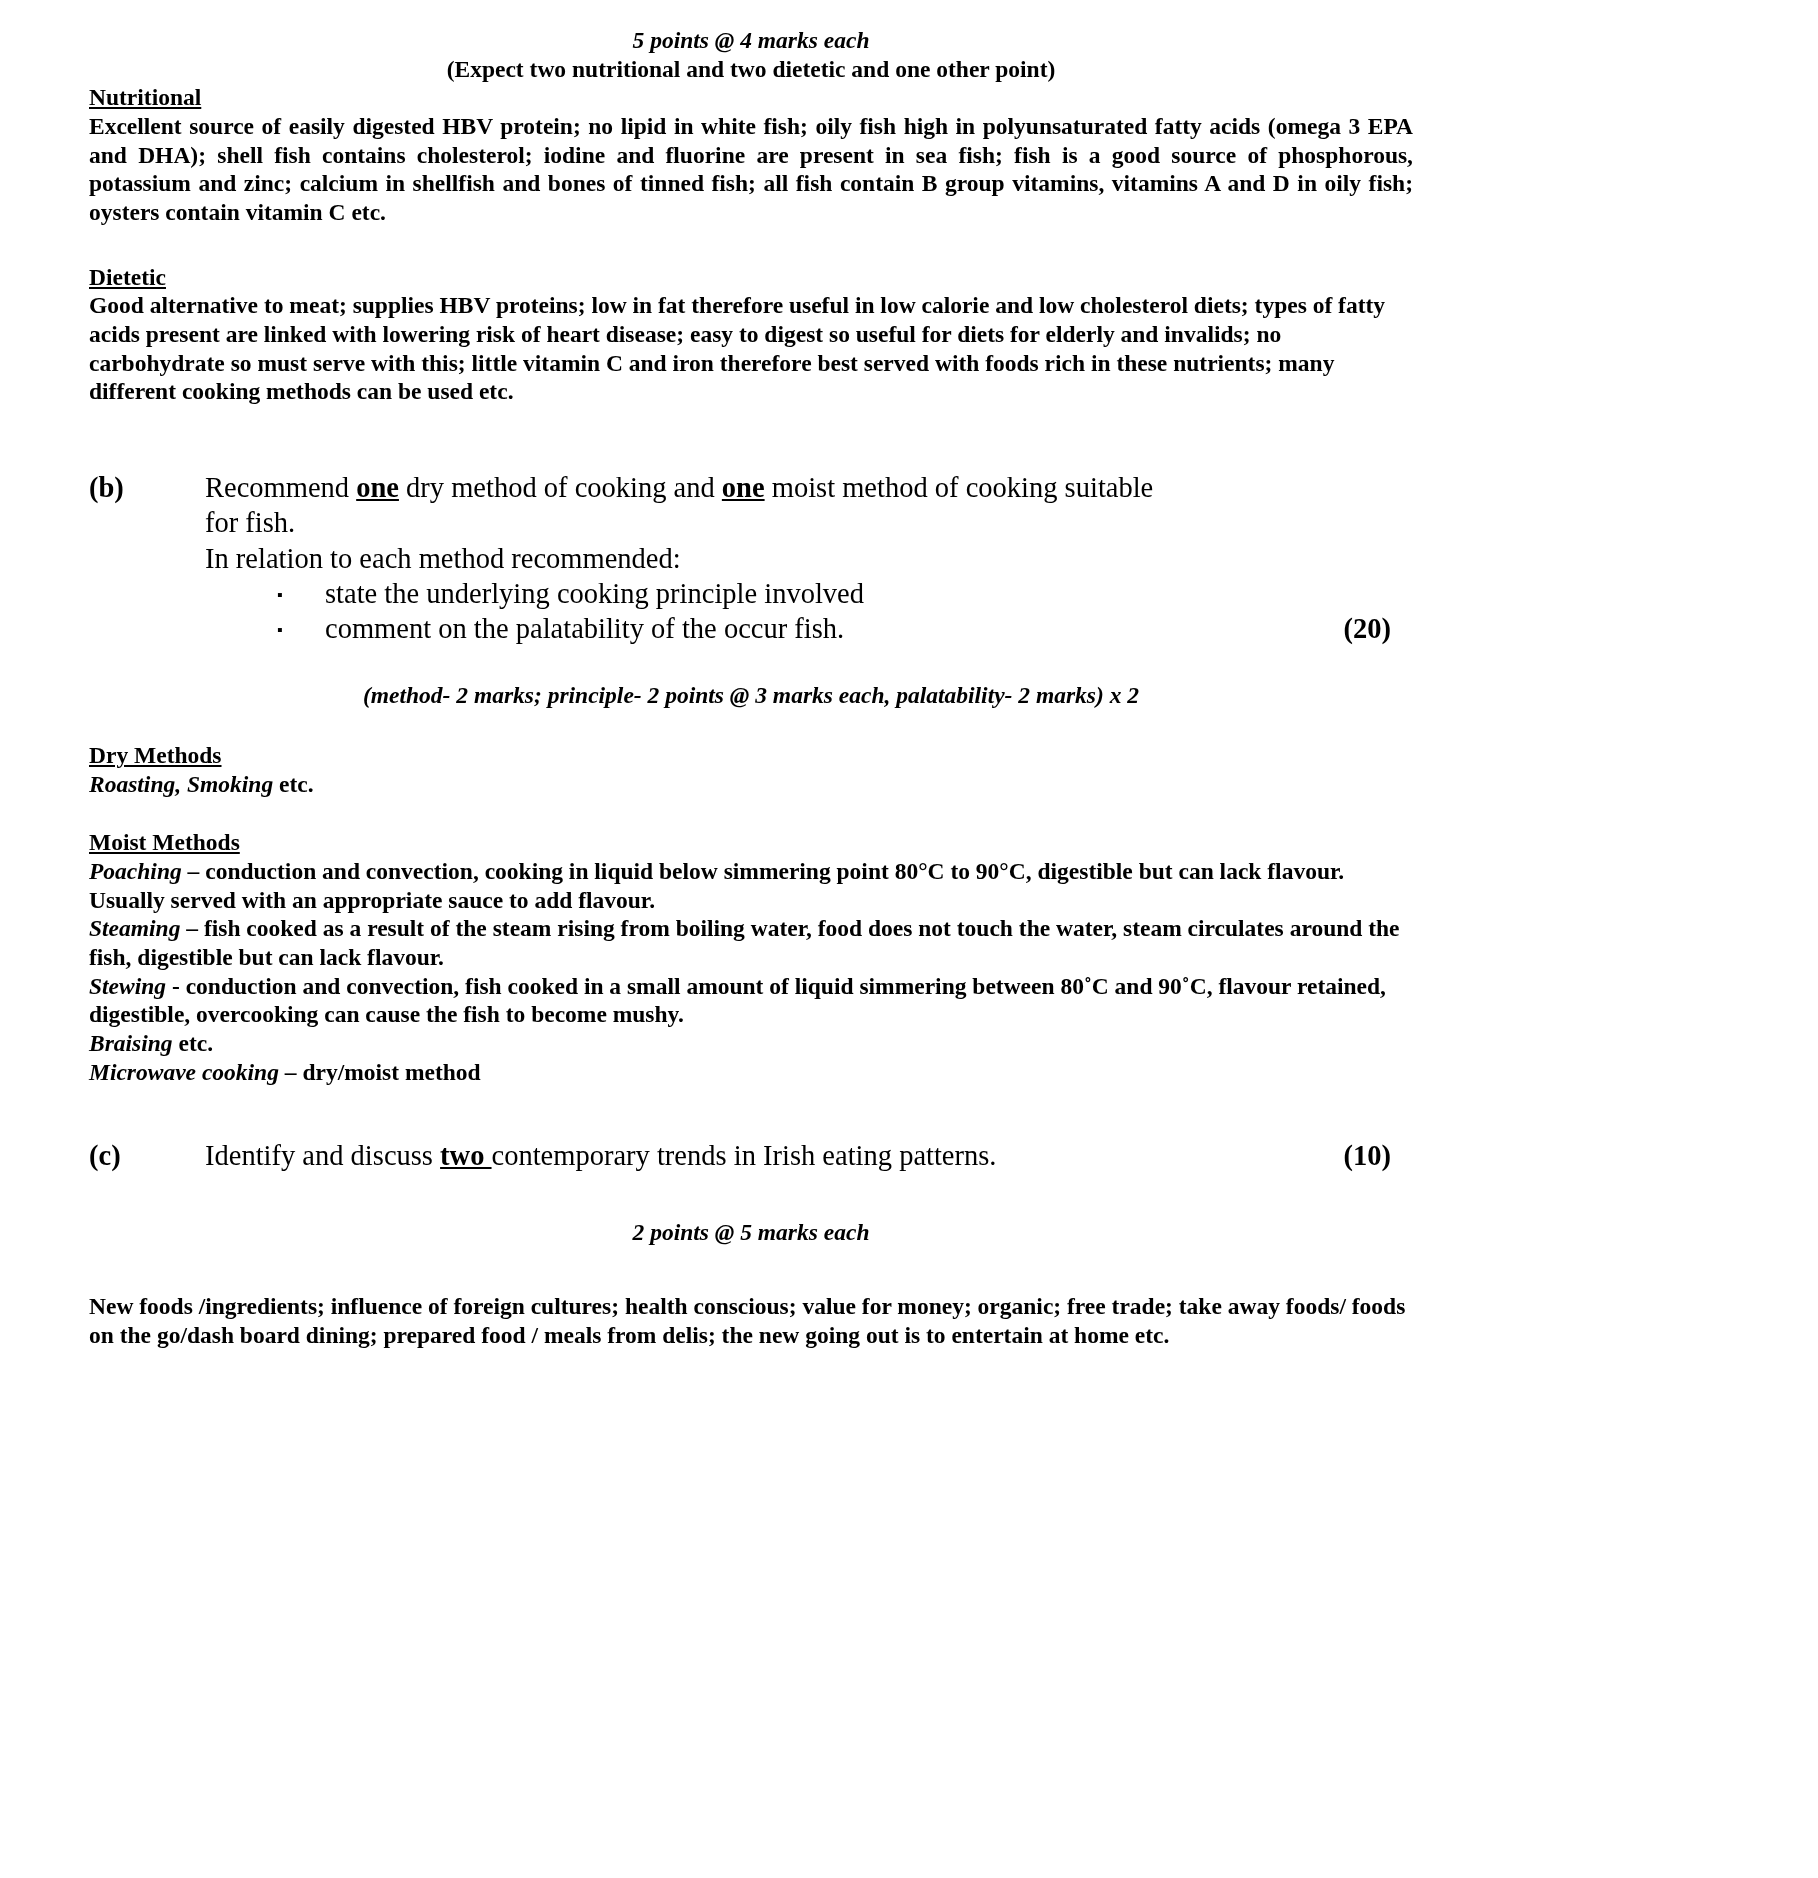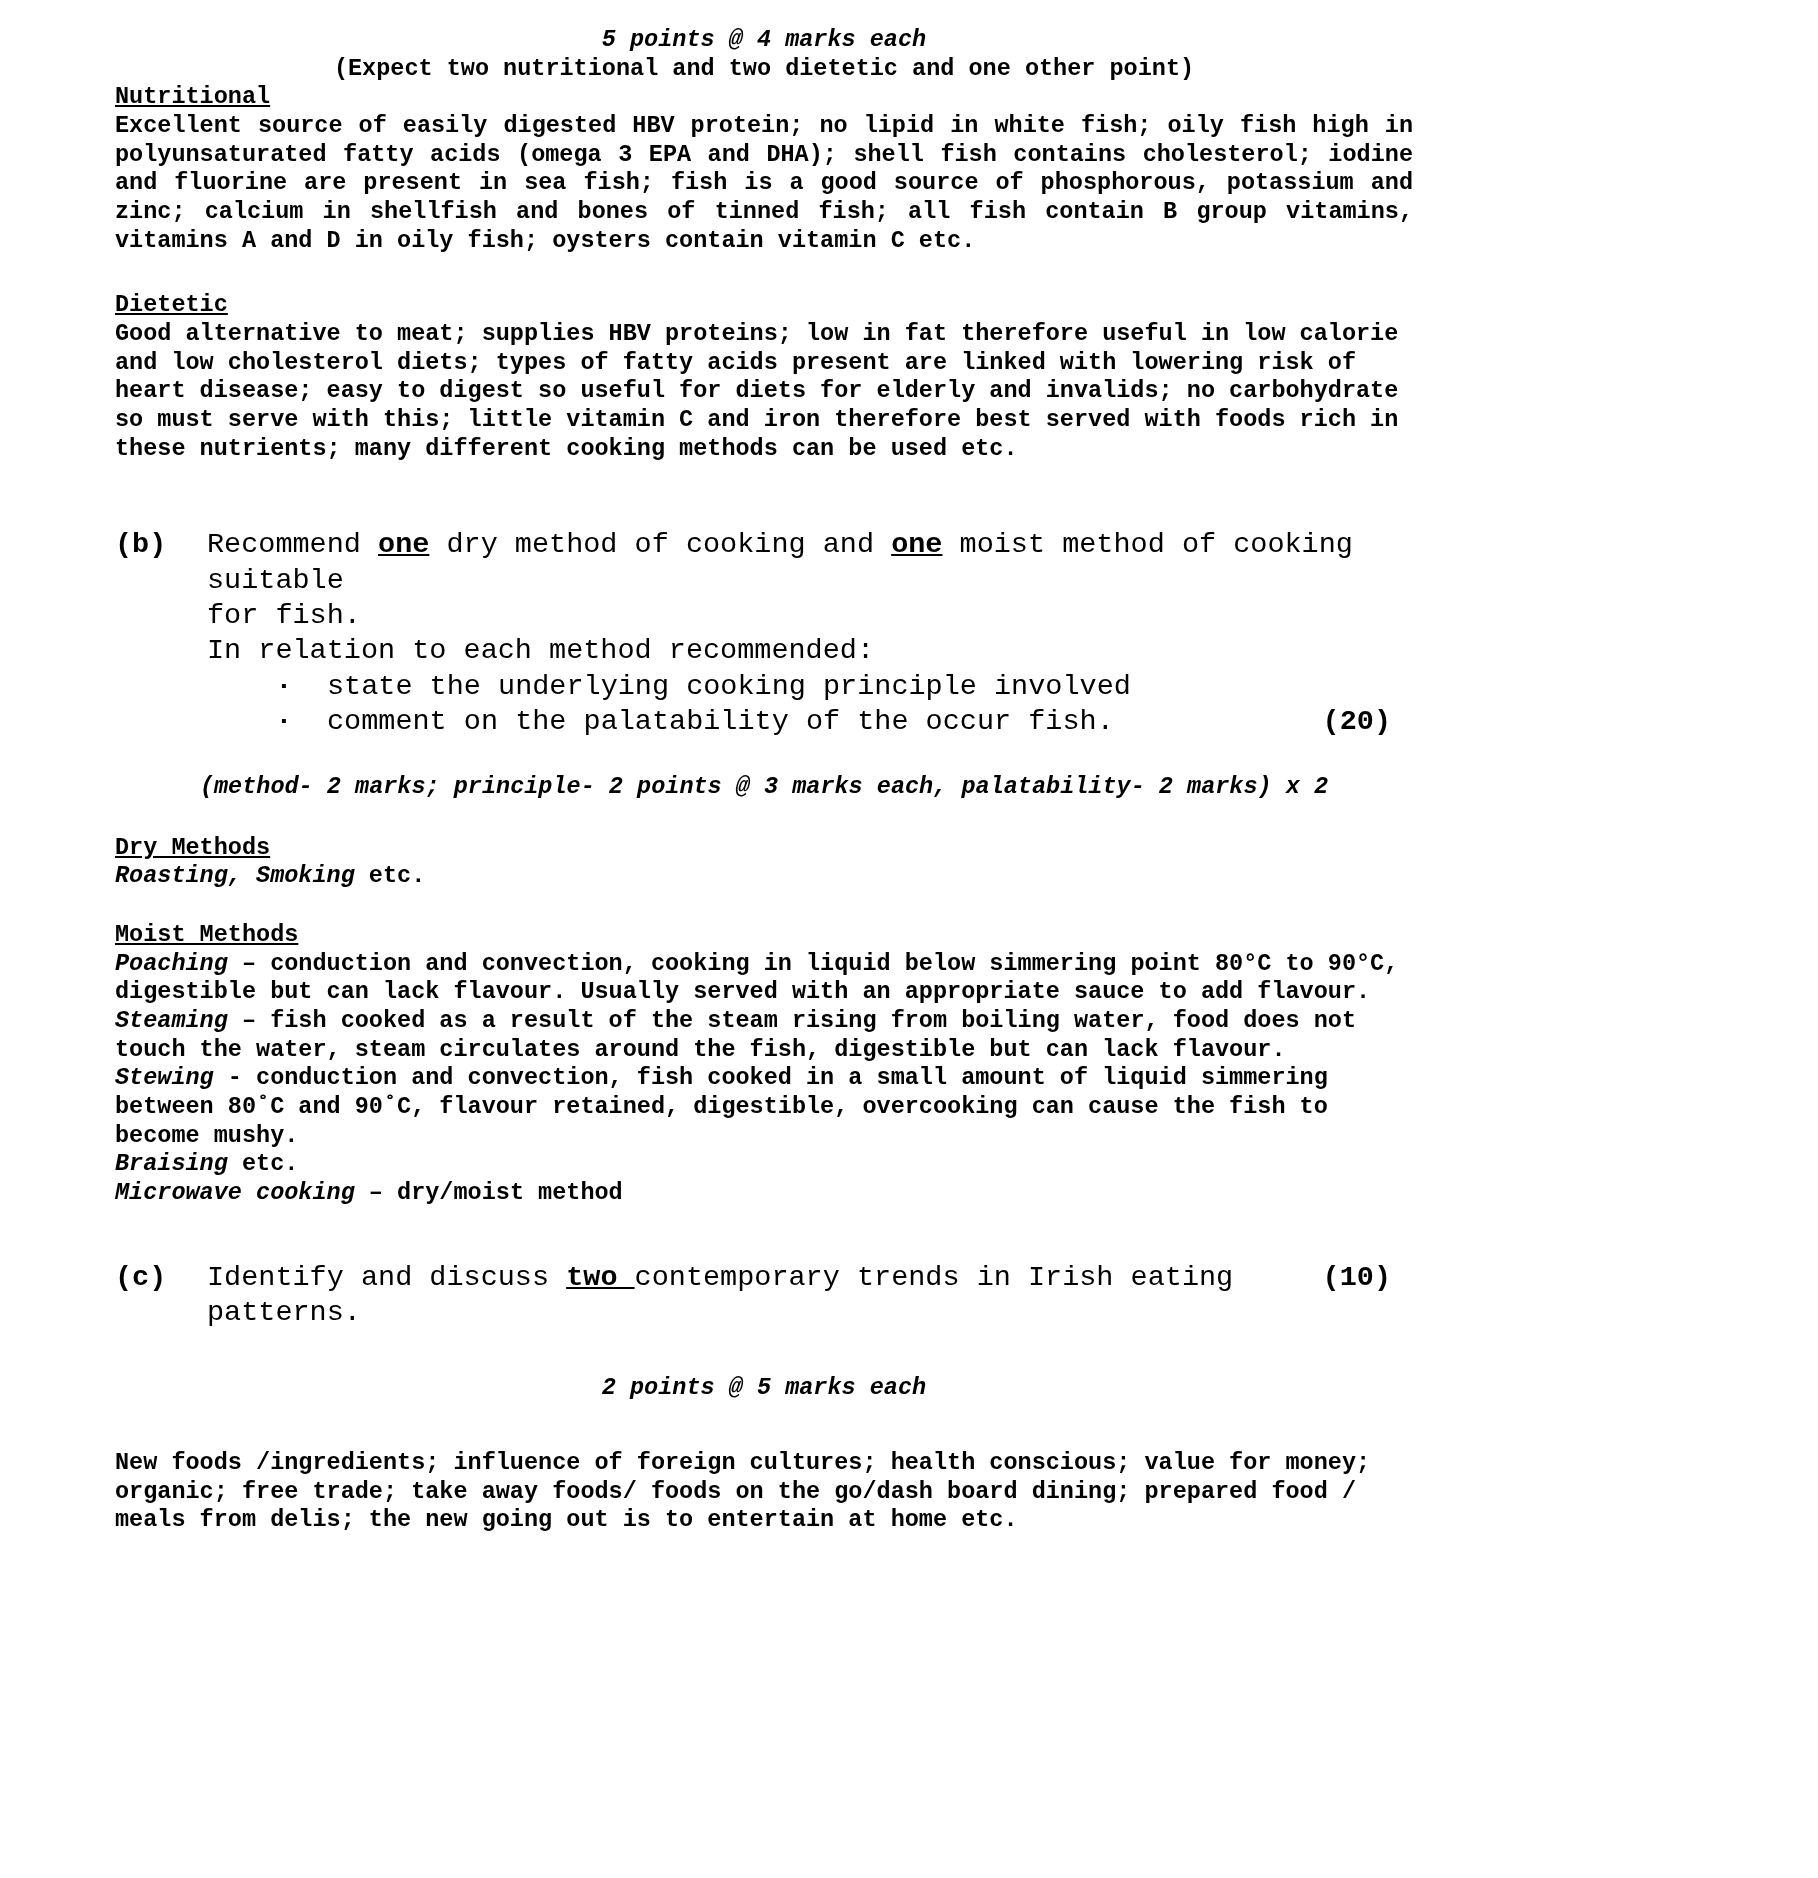--- a/index.html
+++ b/index.html
@@ -3,37 +3,37 @@
 <meta charset="utf-8">
 <style>
   * { margin: 0; padding: 0; box-sizing: border-box; }
   html, body { background: #ffffff; }
   body {
     width: 1818px;
     min-height: 1878px;
     font-family: "Liberation Serif", serif;
     color: #000000;
   }
-  .page { padding: 26px 405px 60px 115px; font-family: Liberation Mono, monospace; }
+  .page { padding: 26px 405px 60px 89px; }
 
   .block { font-size: 23.5px; line-height: 1.22; }
   .b { font-weight: 700; }
   .i { font-style: italic; }
   .u { text-decoration: underline; }
   .center { text-align: center; }
   .justify { text-align: justify; }
 
   .question {
     display: flex;
     align-items: flex-start;
     font-size: 28.5px;
     line-height: 1.24;
   }
   .q-label { flex: 0 0 92px; font-weight: 700; }
-  .q-body { flex: 1 1 auto; min-width: 0; }
+  .q-body { flex: 1 1 auto; min-width: 0; margin-left: 24px; }
   .q-line { display: flex; align-items: baseline; }
   .q-text { flex: 0 1 auto; }
   .q-bullet-row { display: flex; align-items: baseline; padding-left: 72px; }
   .bullet { flex: 0 0 48px; font-size: 16px; position: relative; top: -3px; }
   .marks { margin-left: auto; margin-right: 22px; font-weight: 700; white-space: nowrap; }
 
   .spacer { width: 100%; }
 </style>
 </head>
 <body>

